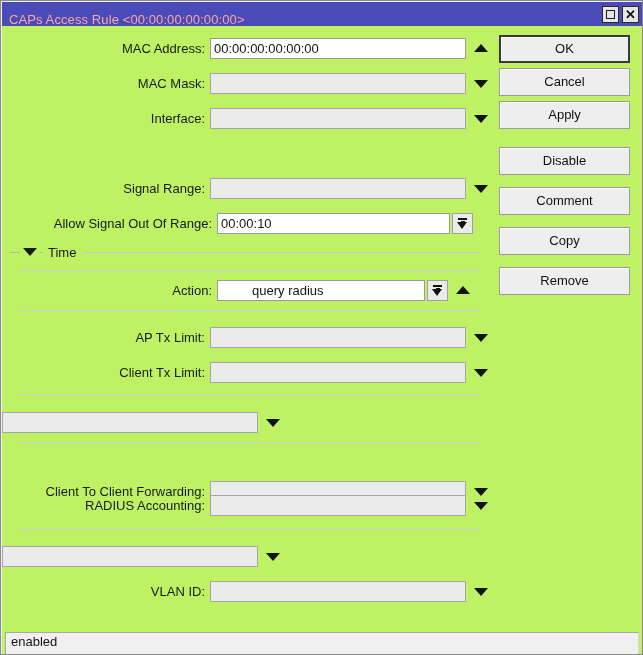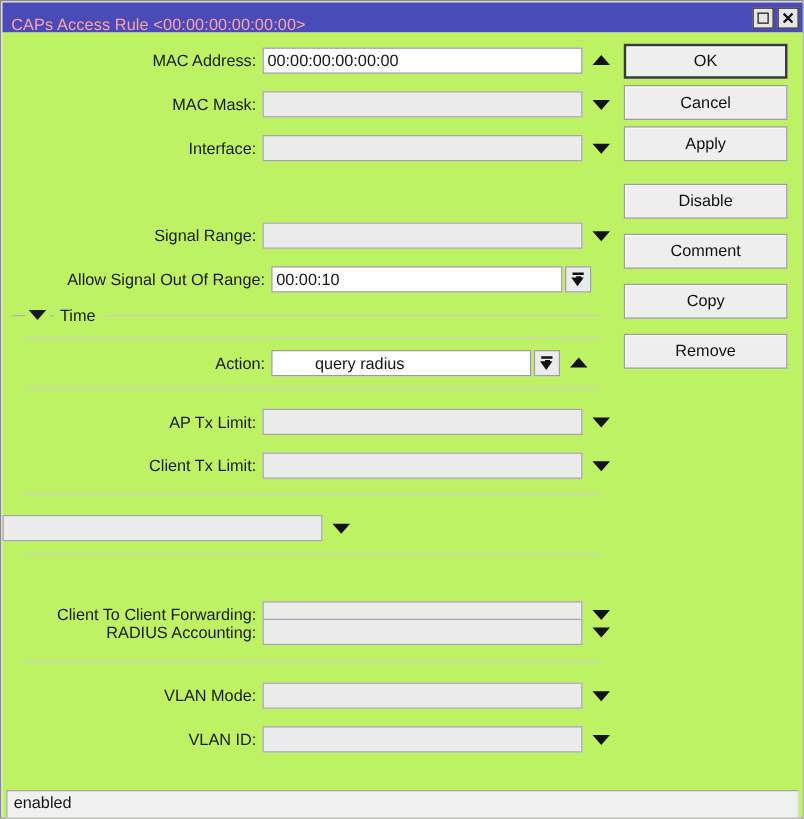--- a/index.html
+++ b/index.html
@@ -415,21 +415,20 @@
         <span class="lbl">RADIUS Accounting:</span>
         <span class="fieldwrap">
           <span class="field"></span>
           <span class="arrow down"></span>
         </span>
       </div>
 
       <div class="sep" style="top:503px;"></div>
 
       <div class="row" style="top:519px;">
-        <span class="lbl">VLAN Mode:</span>
         <span class="fieldwrap">
           <span class="field"></span>
           <span class="arrow down"></span>
         </span>
       </div>
 
       <div class="row" style="top:554px;">
         <span class="lbl">VLAN ID:</span>
         <span class="fieldwrap">
           <span class="field"></span>

